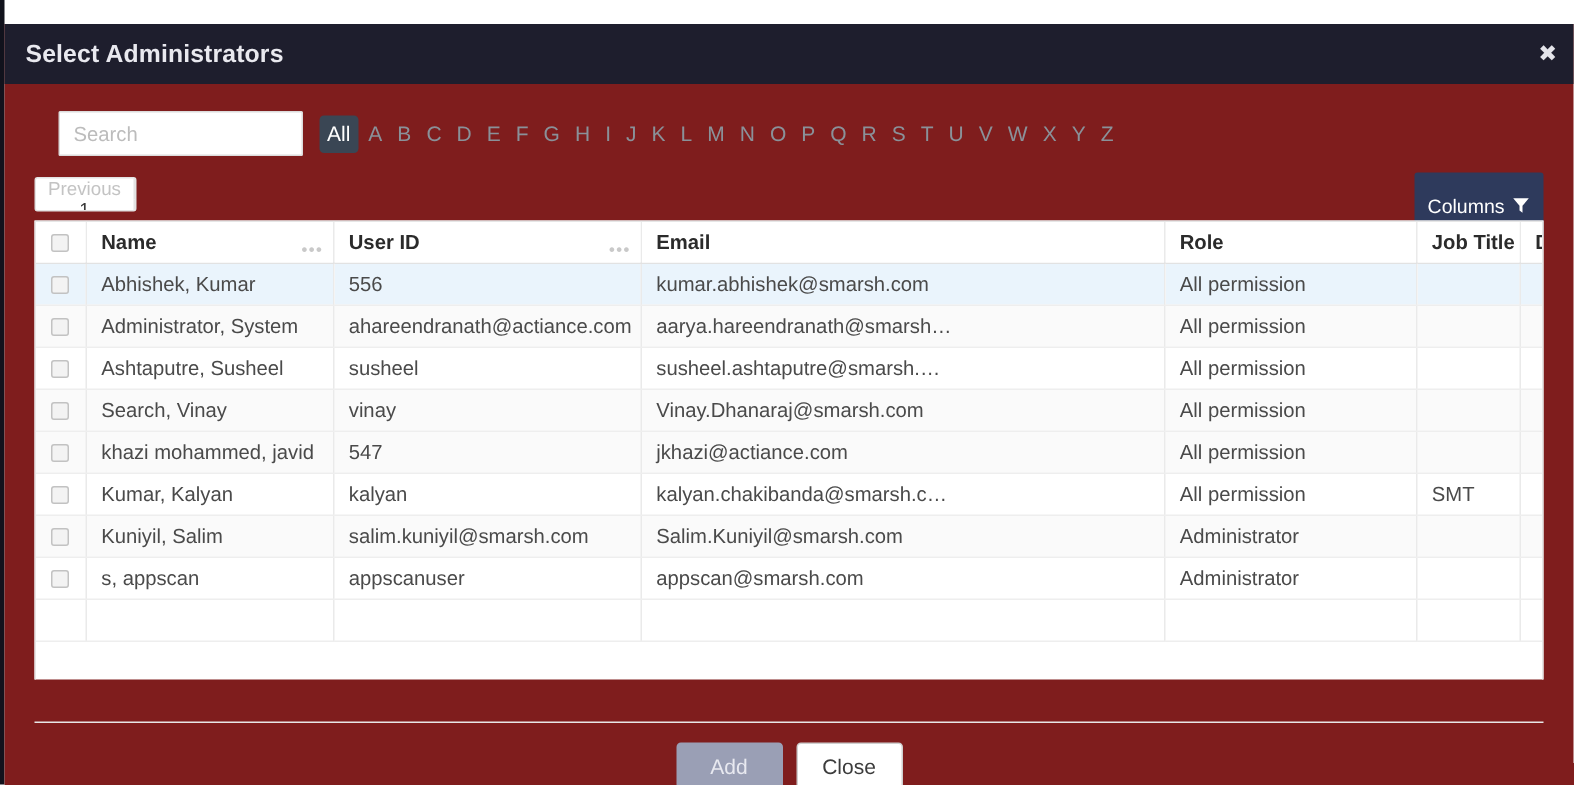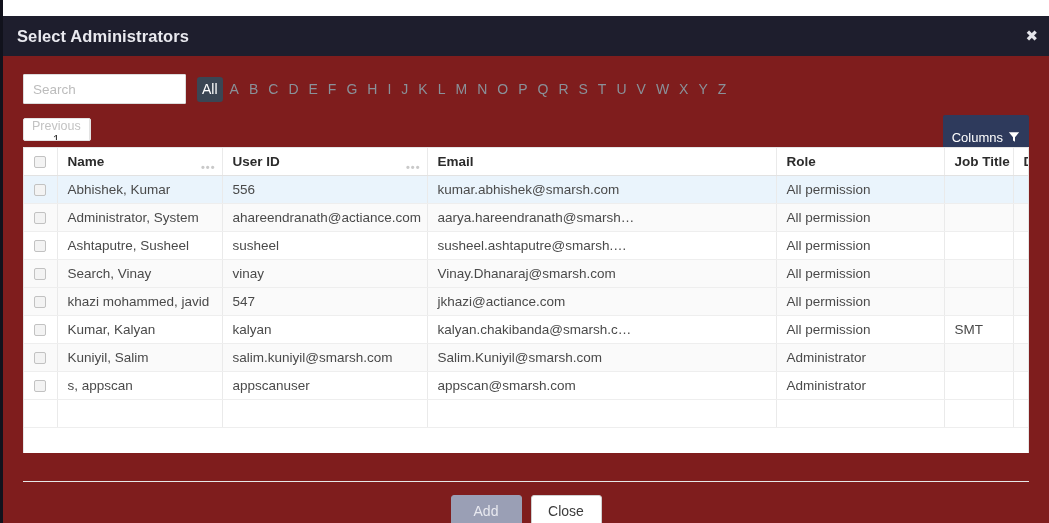--- a/index.html
+++ b/index.html
@@ -53,20 +53,21 @@
     flex: 1 1 auto;
     padding: 18px 20px 0 20px;
     position: relative;
     overflow: hidden;
   }
   
   .filter-row {
     display: flex; align-items: center;
     height: 30px;
     margin-bottom: 14px;
+    margin-left: 16px;
   }
   .search-input {
     width: 163px; height: 30px;
     border: 1px solid #dcdcdc;
     background: #fff;
     font-size: 13.5px;
     color: #555;
     padding: 0 9px;
     outline: none;
     font-family: "Liberation Sans", sans-serif;

